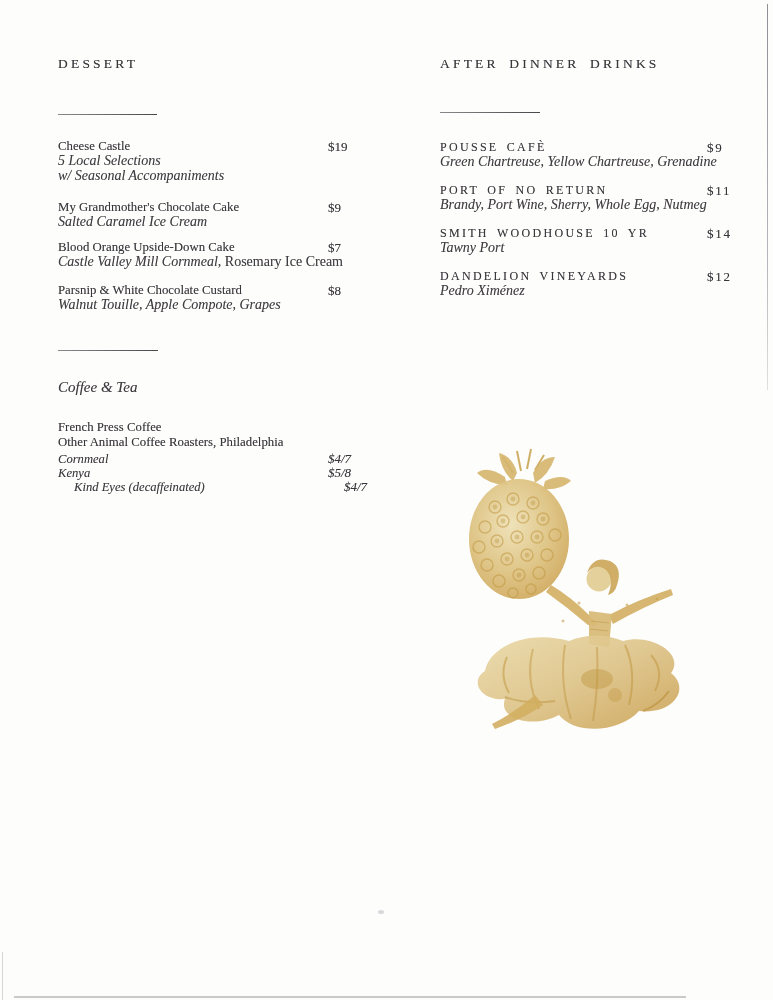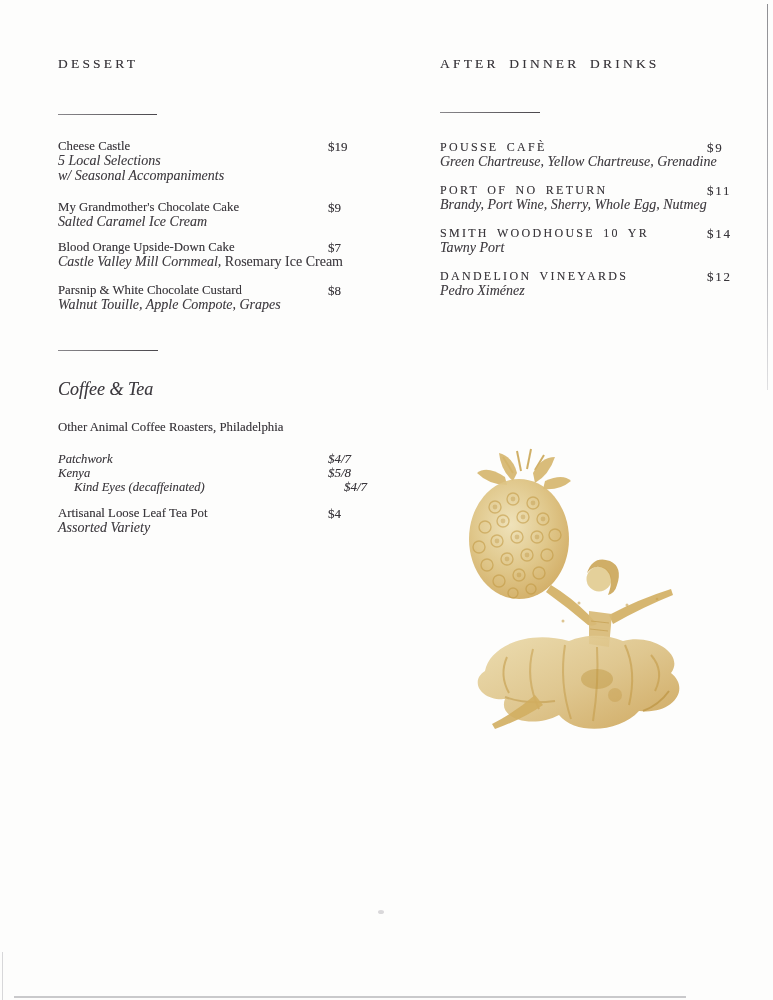--- a/index.html
+++ b/index.html
@@ -52,21 +52,21 @@
     position:absolute;
     top:0;
     font-size:13px;
     color:#38353a;
     text-shadow:0 0 0.4px rgba(58,55,60,0.4);
   }
   .price.l { left:270px; }
   .price.r { left:267px; letter-spacing:1.8px; }
   .section-label {
     position:absolute;
-    font-size:18px;
+    font-size:15px;
     font-style:italic;
     color:#3d3a3f;
     text-shadow:0 0 0.4px rgba(58,55,60,0.4);
   }
   .variant-row { position:absolute; width:350px; font-size:12.6px; font-style:italic; line-height:14px;
     text-shadow:0 0 0.4px rgba(58,55,60,0.35); }
   .illustration { position:absolute; left:447px; top:443px; width:248px; height:292px; }
   
   .scanline-right { position:absolute; left:767px; top:4px; width:1px; height:386px;
     background:linear-gradient(to bottom,#8f8f93,#b9b9bd 70%,#e0e0e2); }
@@ -105,41 +105,37 @@
   <div class="item" style="left:58px; top:283px;">
     <div class="name">Parsnip &amp; White Chocolate Custard</div>
     <div class="desc">Walnut Touille, Apple Compote, Grapes</div>
     <div class="price l">$8</div>
   </div>
 
   <div class="divider" style="left:58px; top:350px; width:100px;"></div>
   <div class="section-label" style="left:58px; top:379px;">Coffee &amp; Tea</div>
 
   <div class="item" style="left:58px; top:420px;">
+    <div class="name">French Press Coffee</div>
     <div class="name">Other Animal Coffee Roasters, Philadelphia</div>
   </div>
 
   <div class="variant-row" style="left:58px; top:452px;">
-    <span>Patchwork</span>
+    <span>Cornmeal</span>
     <span class="price l">$4/7</span>
   </div>
   <div class="variant-row" style="left:58px; top:466px;">
     <span>Kenya</span>
     <span class="price l">$5/8</span>
   </div>
   <div class="variant-row" style="left:58px; top:480px;margin-left:16px;">
     <span>Kind Eyes (decaffeinated)</span>
     <span class="price l">$4/7</span>
   </div>
 
-  <div class="item" style="left:58px; top:506px;">
-    <div class="name">Artisanal Loose Leaf Tea Pot</div>
-    <div class="desc">Assorted Variety</div>
-    <div class="price l">$4</div>
-  </div>
 
   <div class="col-header" style="left:440px; top:56px;text-align:center;">AFTER DINNER DRINKS</div>
   <div class="divider" style="left:440px; top:112px; width:100px;"></div>
 
   <div class="item" style="left:440px; top:140px;">
     <div class="name caps">POUSSE CAFÈ</div>
     <div class="desc">Green Chartreuse, Yellow Chartreuse, Grenadine</div>
     <div class="price r">$9</div>
   </div>
 

